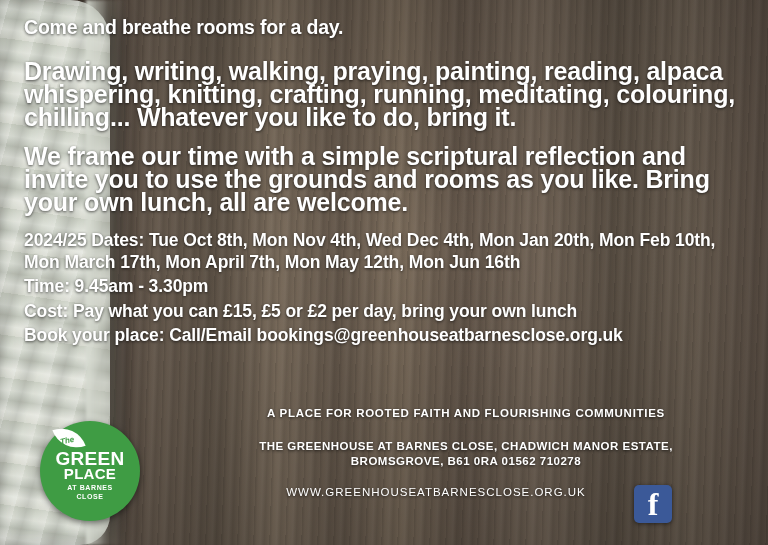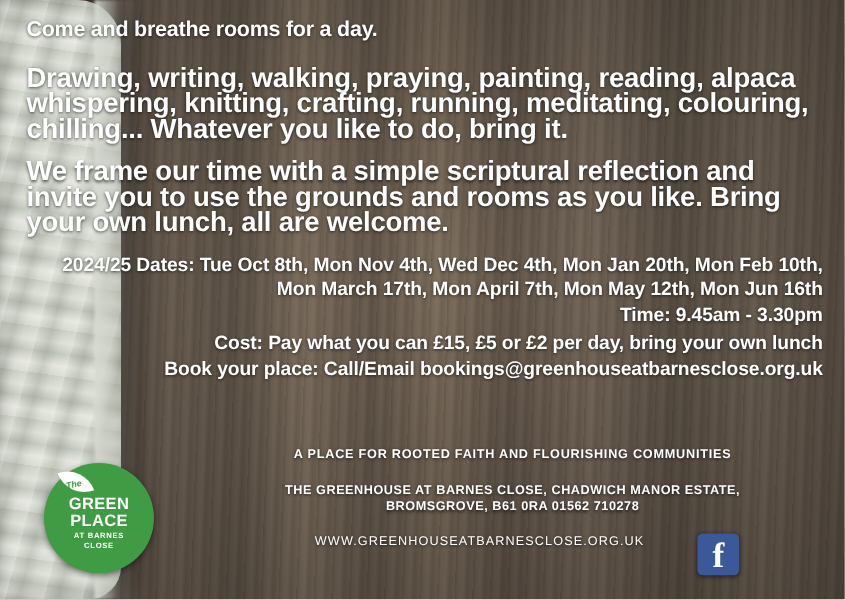--- a/index.html
+++ b/index.html
@@ -108,21 +108,20 @@
   .para.lead {
     font-size: 19.5px;
     margin-bottom: 21px;
   }
   .para.big {
     font-size: 25px;
   }
 
   .details {
     margin-top: 4px;
-    text-align: right;
   }
   .detail-line {
     font-weight: bold;
     font-size: 17.5px;
     line-height: 21.5px;
     letter-spacing: -0.1px;
     margin: 0 0 3px 0;
   }
 
   
@@ -198,21 +197,21 @@
     position: absolute;
     top: 15px;
     left: 20px;
     font-size: 8px;
     font-weight: bold;
     font-style: italic;
     color: #3f9c44;
     transform: rotate(-12deg);
   }
   .logo .green {
-    font-size: 15px;
+    font-size: 19px;
     font-weight: bold;
     letter-spacing: 0.3px;
     line-height: 15px;
     margin-top: 10px;
   }
   .logo .house {
     font-size: 15px;
     font-weight: bold;
     letter-spacing: 0.3px;
     line-height: 15px;

